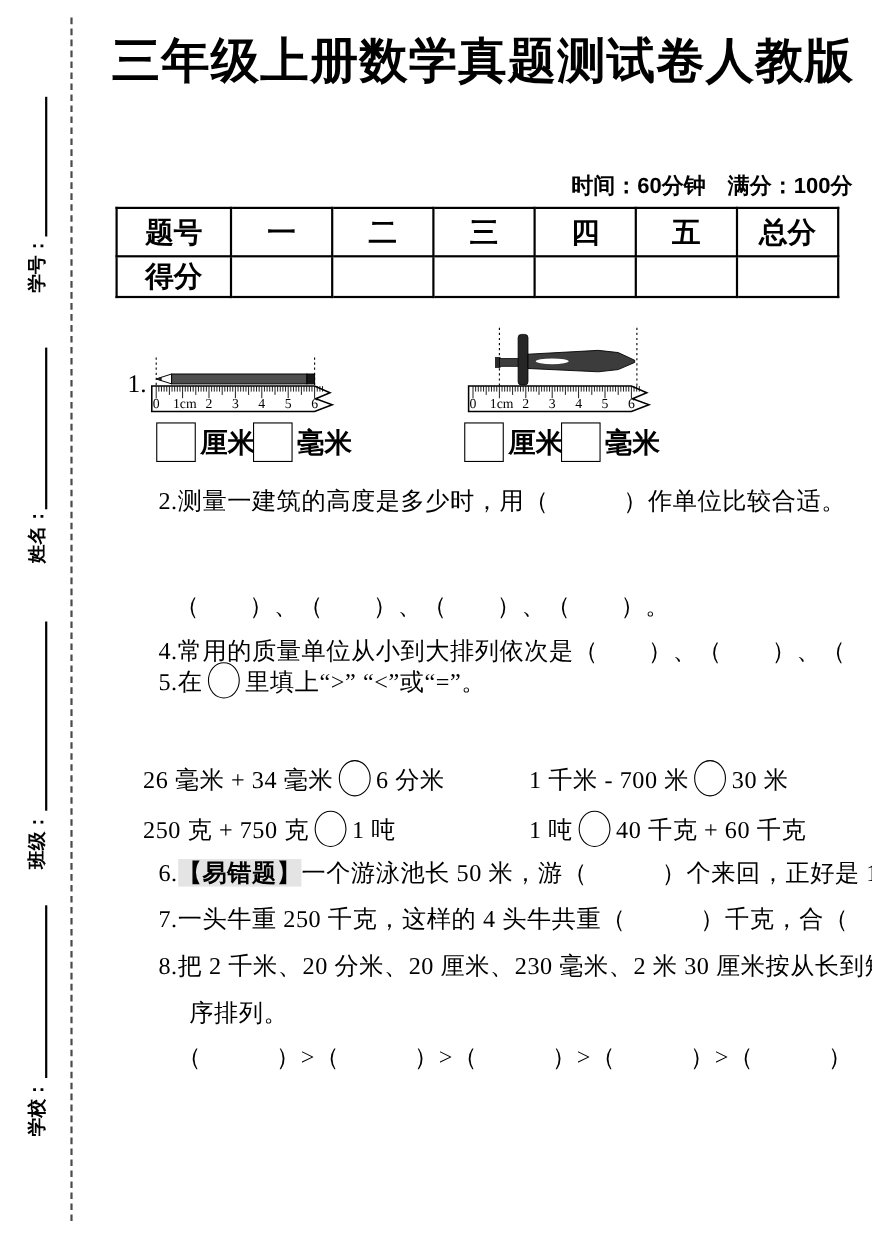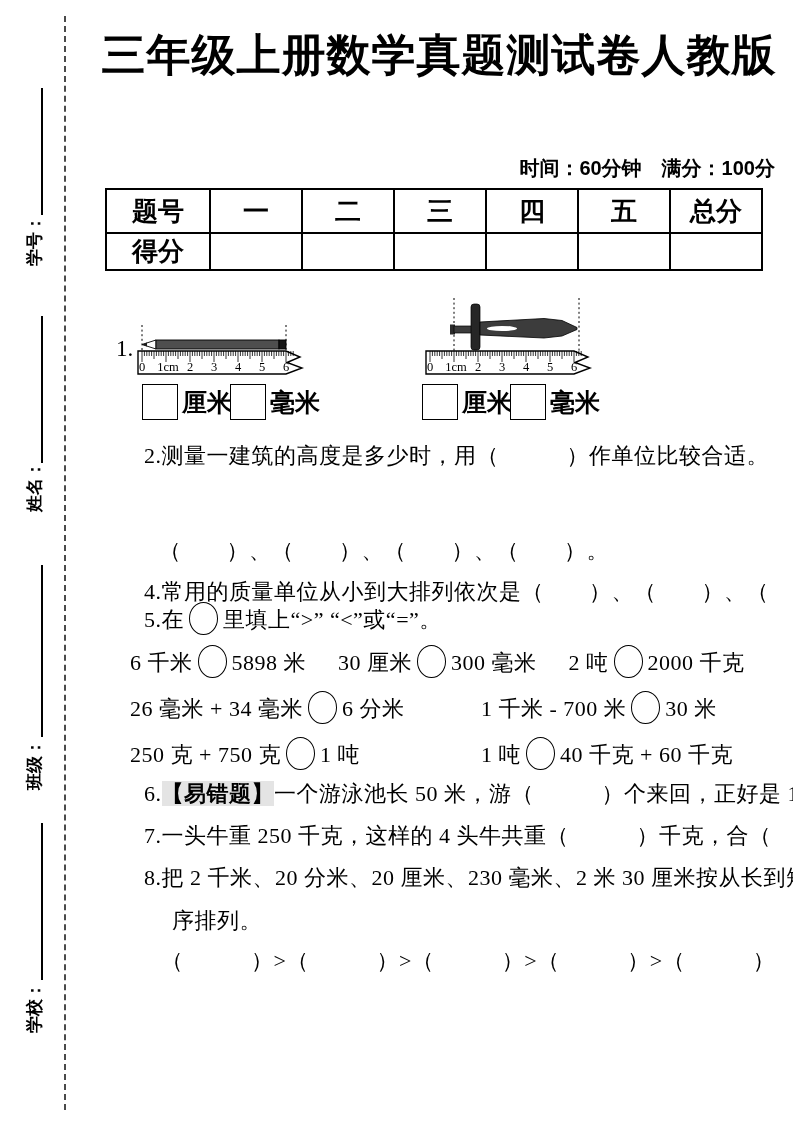--- a/index.html
+++ b/index.html
@@ -288,25 +288,20 @@
   <div class="unit" style="left:550px;top:386px;">毫米</div>
 
   <div class="q" style="top:441px;">2.测量一建筑的高度是多少时，用（　　　）作单位比较合适。</div>
 
   <div class="q" style="top:536px;left:130px;">（　　）、（　　）、（　　）、（　　）。</div>
 
   <div class="q" style="top:577px;">4.常用的质量单位从小到大排列依次是（　　）、（　　）、（　　）。</div>
 
   <div class="q" style="top:602px;"><span>5.在</span><span class="circle"></span><span>里填上“&gt;” “&lt;”或“=”。</span></div>
 
-  <div class="cmp-row" style="top:645px;">
-    <span class="cmp gap24"><span>6 千米</span><span class="circle"></span><span>5898 米</span></span>
-    <span class="cmp gap24"><span>30 厘米</span><span class="circle"></span><span>300 毫米</span></span>
-    <span class="cmp"><span>2 吨</span><span class="circle"></span><span>2000 千克</span></span>
-  </div>
 
   <div class="cmp-row" style="top:691px;">
     <span class="cmp w345"><span>26 毫米 + 34 毫米</span><span class="circle"></span><span>6 分米</span></span>
     <span class="cmp"><span>1 千米 - 700 米</span><span class="circle"></span><span>30 米</span></span>
   </div>
 
   <div class="cmp-row" style="top:737px;">
     <span class="cmp w345"><span>250 克 + 750 克</span><span class="circle"></span><span>1 吨</span></span>
     <span class="cmp"><span>1 吨</span><span class="circle"></span><span>40 千克 + 60 千克</span></span>
   </div>

